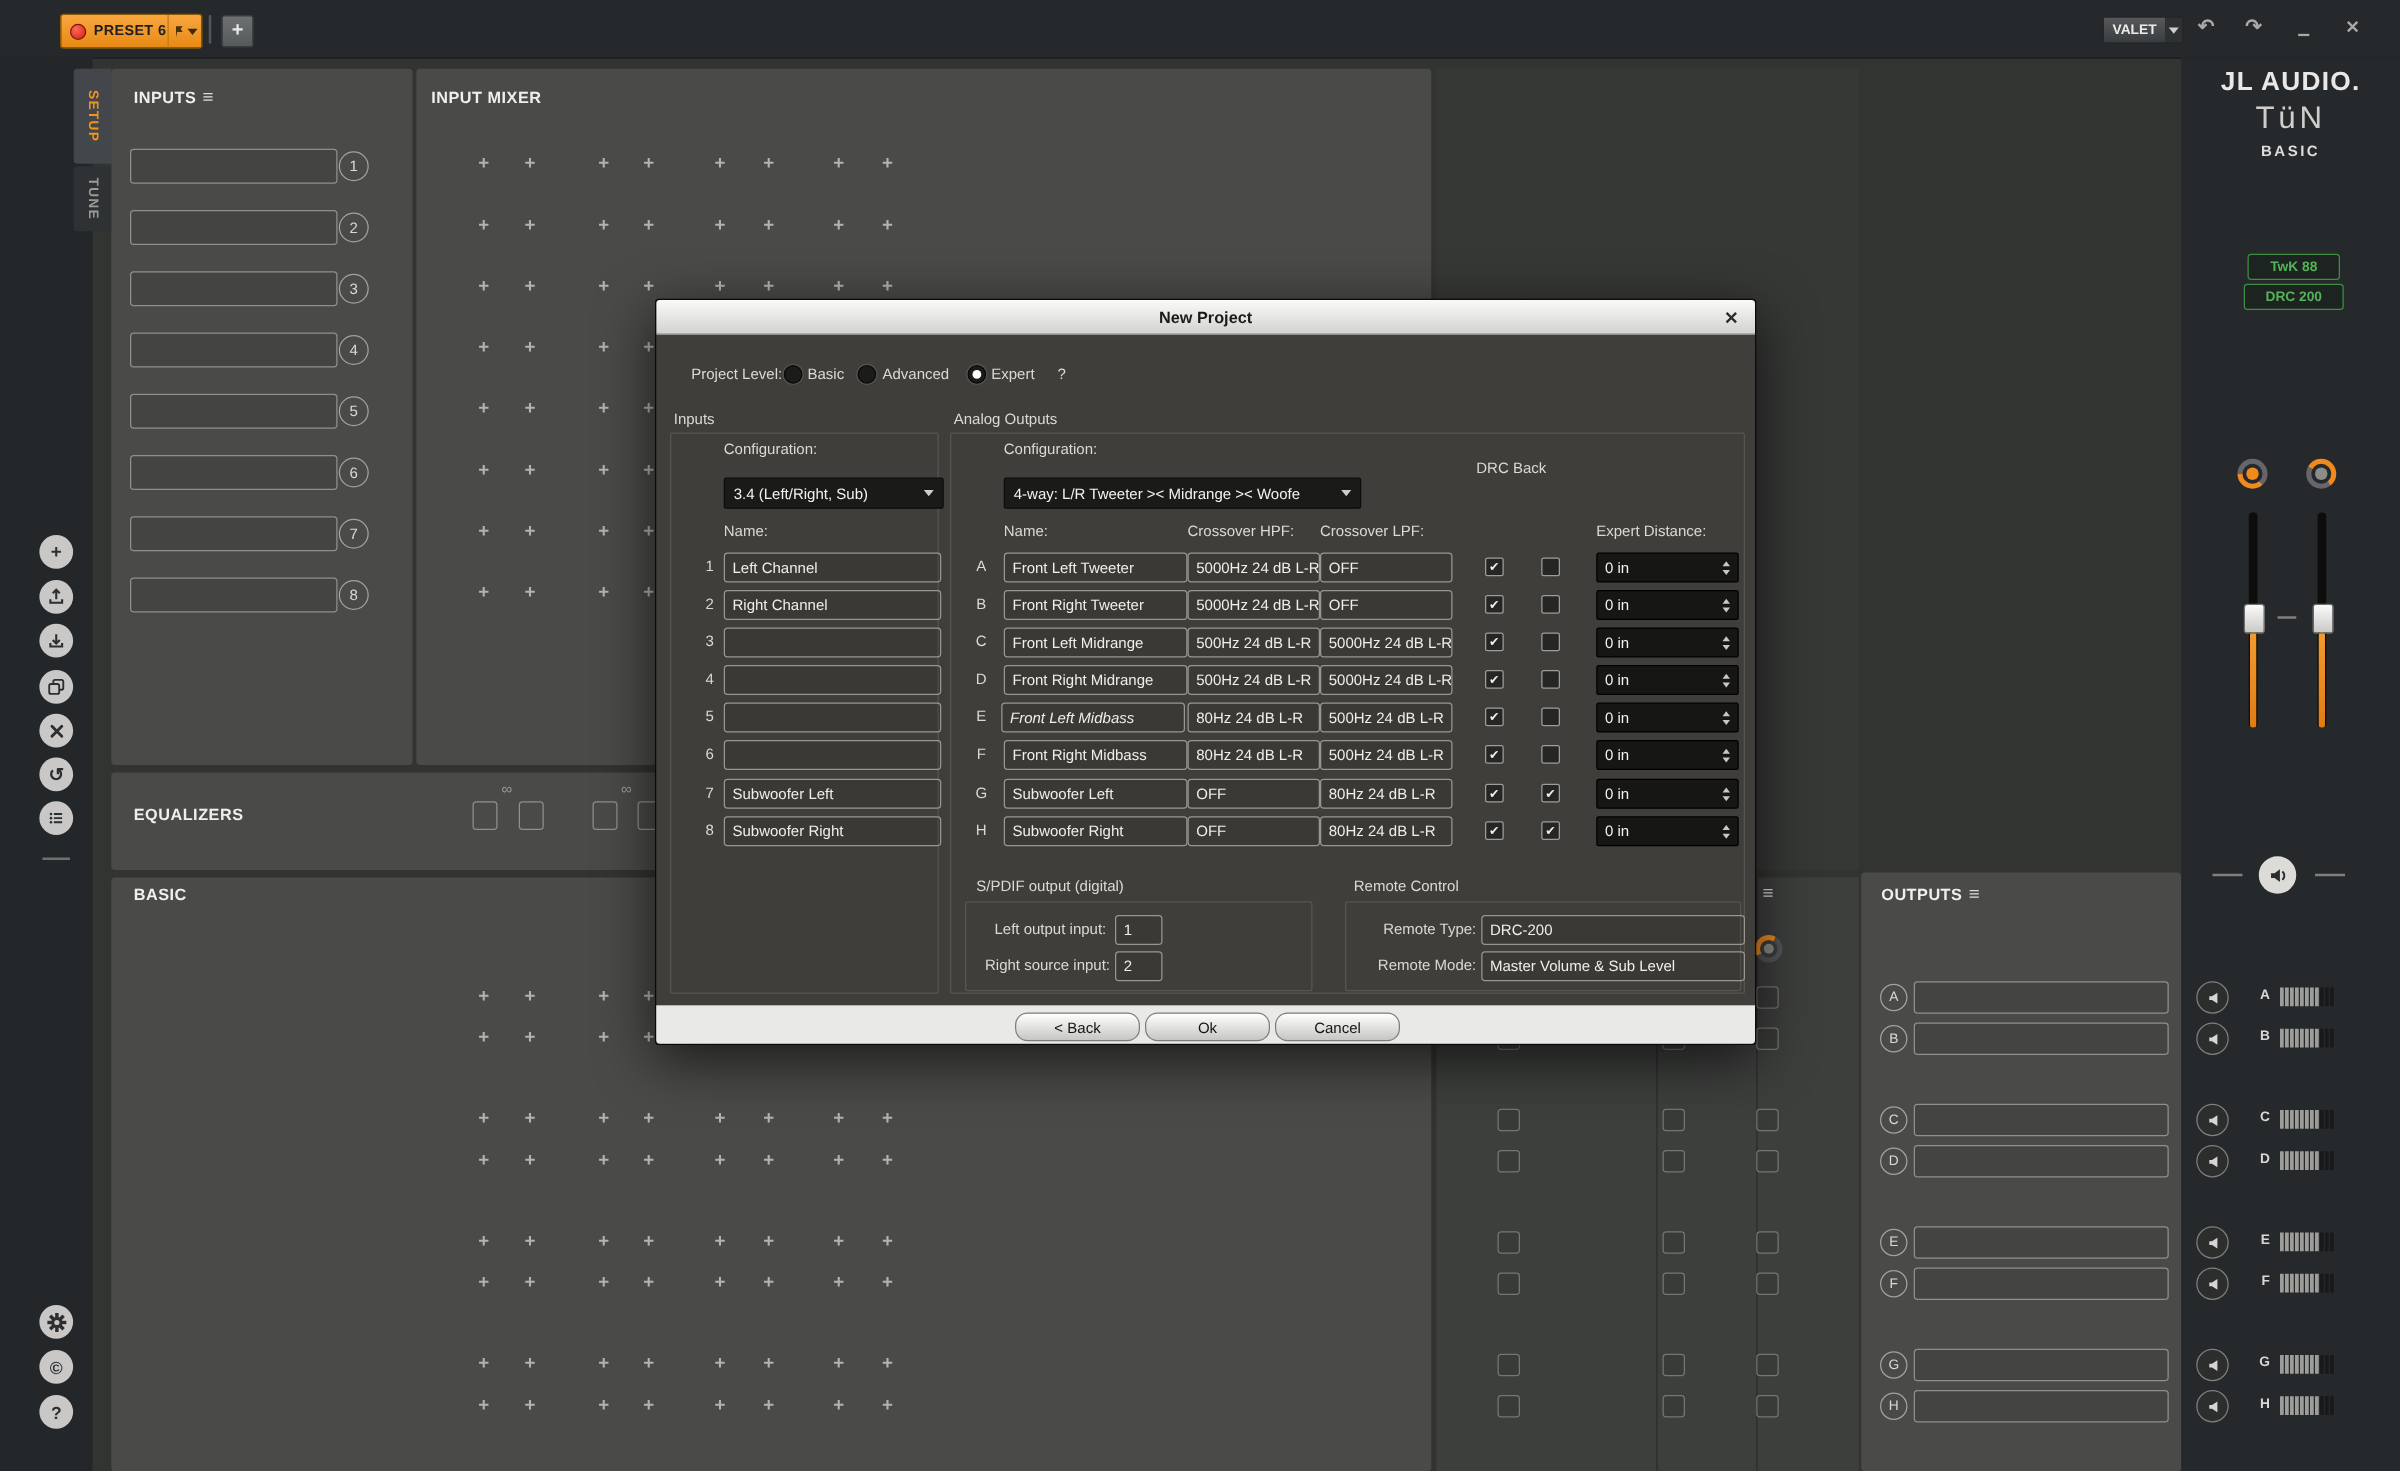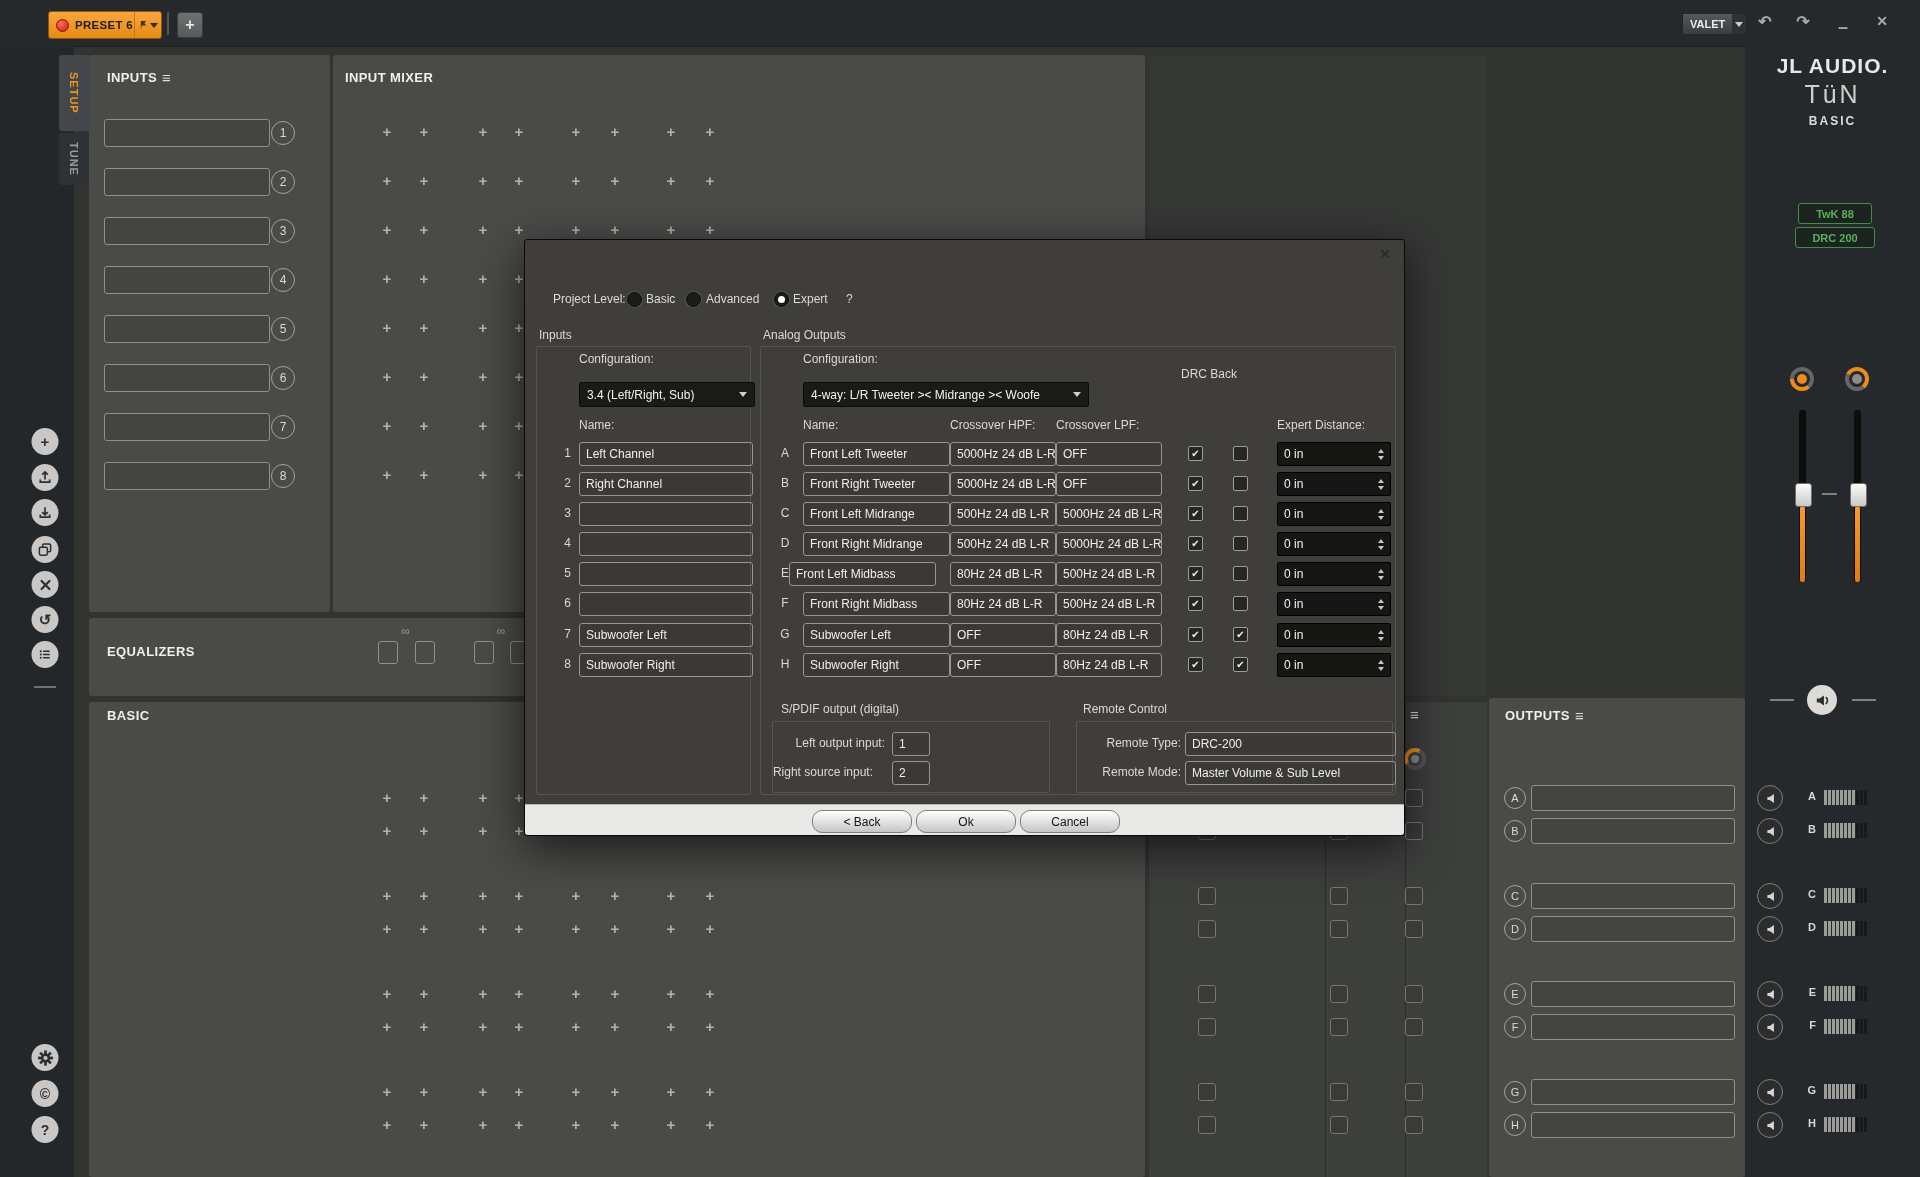--- a/index.html
+++ b/index.html
@@ -579,20 +579,21 @@
       <div class="abs" style="left: 1840px; top: 1117px; width: 3px; height: 15px; background: rgb(156, 156, 152);"></div>
       <div class="abs" style="left: 1844px; top: 1117px; width: 3px; height: 15px; background: rgb(156, 156, 152);"></div>
       <div class="abs" style="left: 1848px; top: 1117px; width: 3px; height: 15px; background: rgb(156, 156, 152);"></div>
       <div class="abs" style="left: 1852px; top: 1117px; width: 3px; height: 15px; background: rgb(156, 156, 152);"></div>
       <div class="abs" style="left: 1856px; top: 1117px; width: 3px; height: 15px; background: rgb(23, 25, 26);"></div>
       <div class="abs" style="left: 1860px; top: 1117px; width: 3px; height: 15px; background: rgb(23, 25, 26);"></div>
       <div class="abs" style="left: 1864px; top: 1117px; width: 3px; height: 15px; background: rgb(23, 25, 26);"></div>
     </div>
 
   <div class="dlg" id="dlg">
+    <div class="dlg-title">New Project</div>
     <div class="dlg-close">✕</div>
 
     <div class="dlbl" style="left:28px;top:52px">Project Level:</div>
     <div class="radio" style="left:102px;top:52px"></div>
     <div class="dlbl" style="left:121px;top:52px">Basic</div>
     <div class="radio" style="left:161px;top:52px"></div>
     <div class="dlbl" style="left:181px;top:52px">Advanced</div>
     <div class="radio sel" style="left:249px;top:52px"></div>
     <div class="dlbl" style="left:268px;top:52px">Expert</div>
     <div class="dlbl" style="left:321px;top:52px">?</div>
@@ -616,21 +617,21 @@
     <div class="dlbl" style="left:656px;top:127px">DRC Back</div>
     <div class="dlbl" style="left:278px;top:178px">Name:</div>
     <div class="dlbl" style="left:425px;top:178px">Crossover HPF:</div>
     <div class="dlbl" style="left:531px;top:178px">Crossover LPF:</div>
     <div class="dlbl" style="left:752px;top:178px">Expert Distance:</div>
 
     <div class="dlbl" style="left:256px;top:462px">S/PDIF output (digital)</div>
     <div class="gb" style="left:247px;top:481px;width:276px;height:70px"></div>
     <div class="dlbl" style="left:250px;top:496px;width:110px;text-align:right">Left output input:</div>
     <div class="f dlgf" style="left:367px;top:492px;width:24px;height:22px">1</div>
-    <div class="dlbl" style="left:238px;top:525px;width:110px;text-align:right">Right source input:</div>
+    <div class="dlbl" style="left:258px;top:525px;width:110px;text-align:center">Right source input:</div>
     <div class="f dlgf" style="left:367px;top:521px;width:24px;height:22px">2</div>
 
     <div class="dlbl" style="left:558px;top:462px">Remote Control</div>
     <div class="gb" style="left:551px;top:481px;width:315px;height:70px"></div>
     <div class="dlbl" style="left:540px;top:496px;width:116px;text-align:right">Remote Type:</div>
     <div class="f dlgf" style="left:660px;top:492px;width:197px;height:22px">DRC-200</div>
     <div class="dlbl" style="left:540px;top:525px;width:116px;text-align:right">Remote Mode:</div>
     <div class="f dlgf" style="left:660px;top:521px;width:197px;height:22px">Master Volume &amp; Sub Level</div>
 
     <div class="dlg-footer"></div>
@@ -699,21 +700,21 @@
       <div class="cbx" style="left: 663px; top: 296px;">✔</div>
       <div class="cbx" style="left: 708px; top: 296px;"></div>
       <div class="spin" style="left: 752px; top: 292px; width: 100px; height: 22px;">
         <div style="position: static;">0 in</div>
         <div class="spar">
           <div class="upar"></div>
           <div class="dnar"></div>
         </div>
       </div>
       <div class="dlbl" style="left: 252px; top: 326px; width: 16px; text-align: center;">E</div>
-      <div class="f dlgf" style="left: 264px; top: 322px; width: 133px; height: 22px;">Front Left Midbass</div>
+      <div class="f dlgf" style="left: 276px; top: 322px; width: 133px; height: 22px; font-style: italic;">Front Left Midbass</div>
       <div class="f dlgf" style="left: 425px; top: 322px; width: 92px; height: 22px;">80Hz 24 dB L-R</div>
       <div class="f dlgf" style="left: 531px; top: 322px; width: 92px; height: 22px;">500Hz 24 dB L-R</div>
       <div class="cbx" style="left: 663px; top: 326px;">✔</div>
       <div class="cbx" style="left: 708px; top: 326px;"></div>
       <div class="spin" style="left: 752px; top: 322px; width: 100px; height: 22px;">
         <div style="position: static;">0 in</div>
         <div class="spar">
           <div class="upar"></div>
           <div class="dnar"></div>
         </div>

